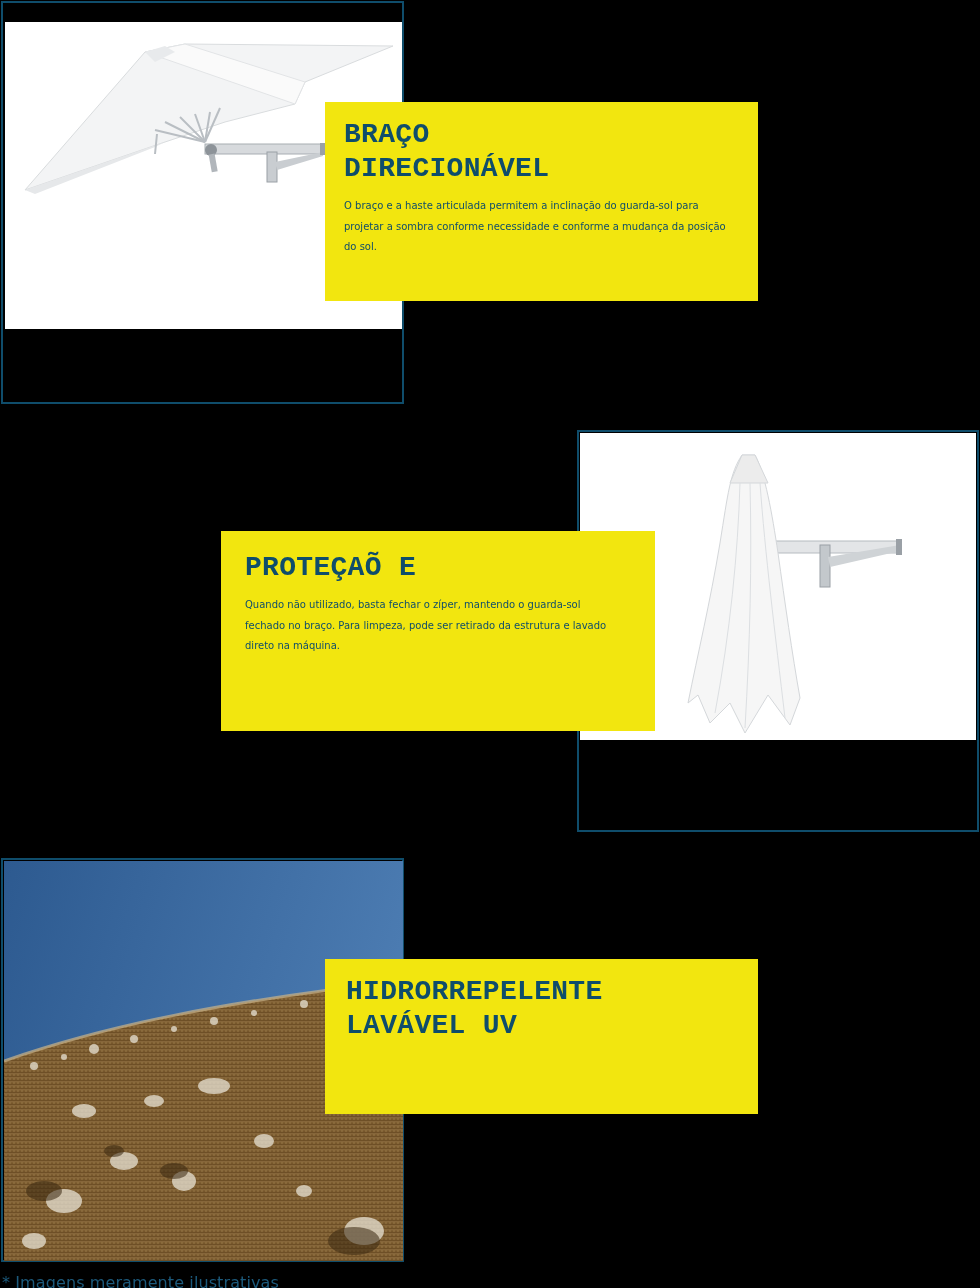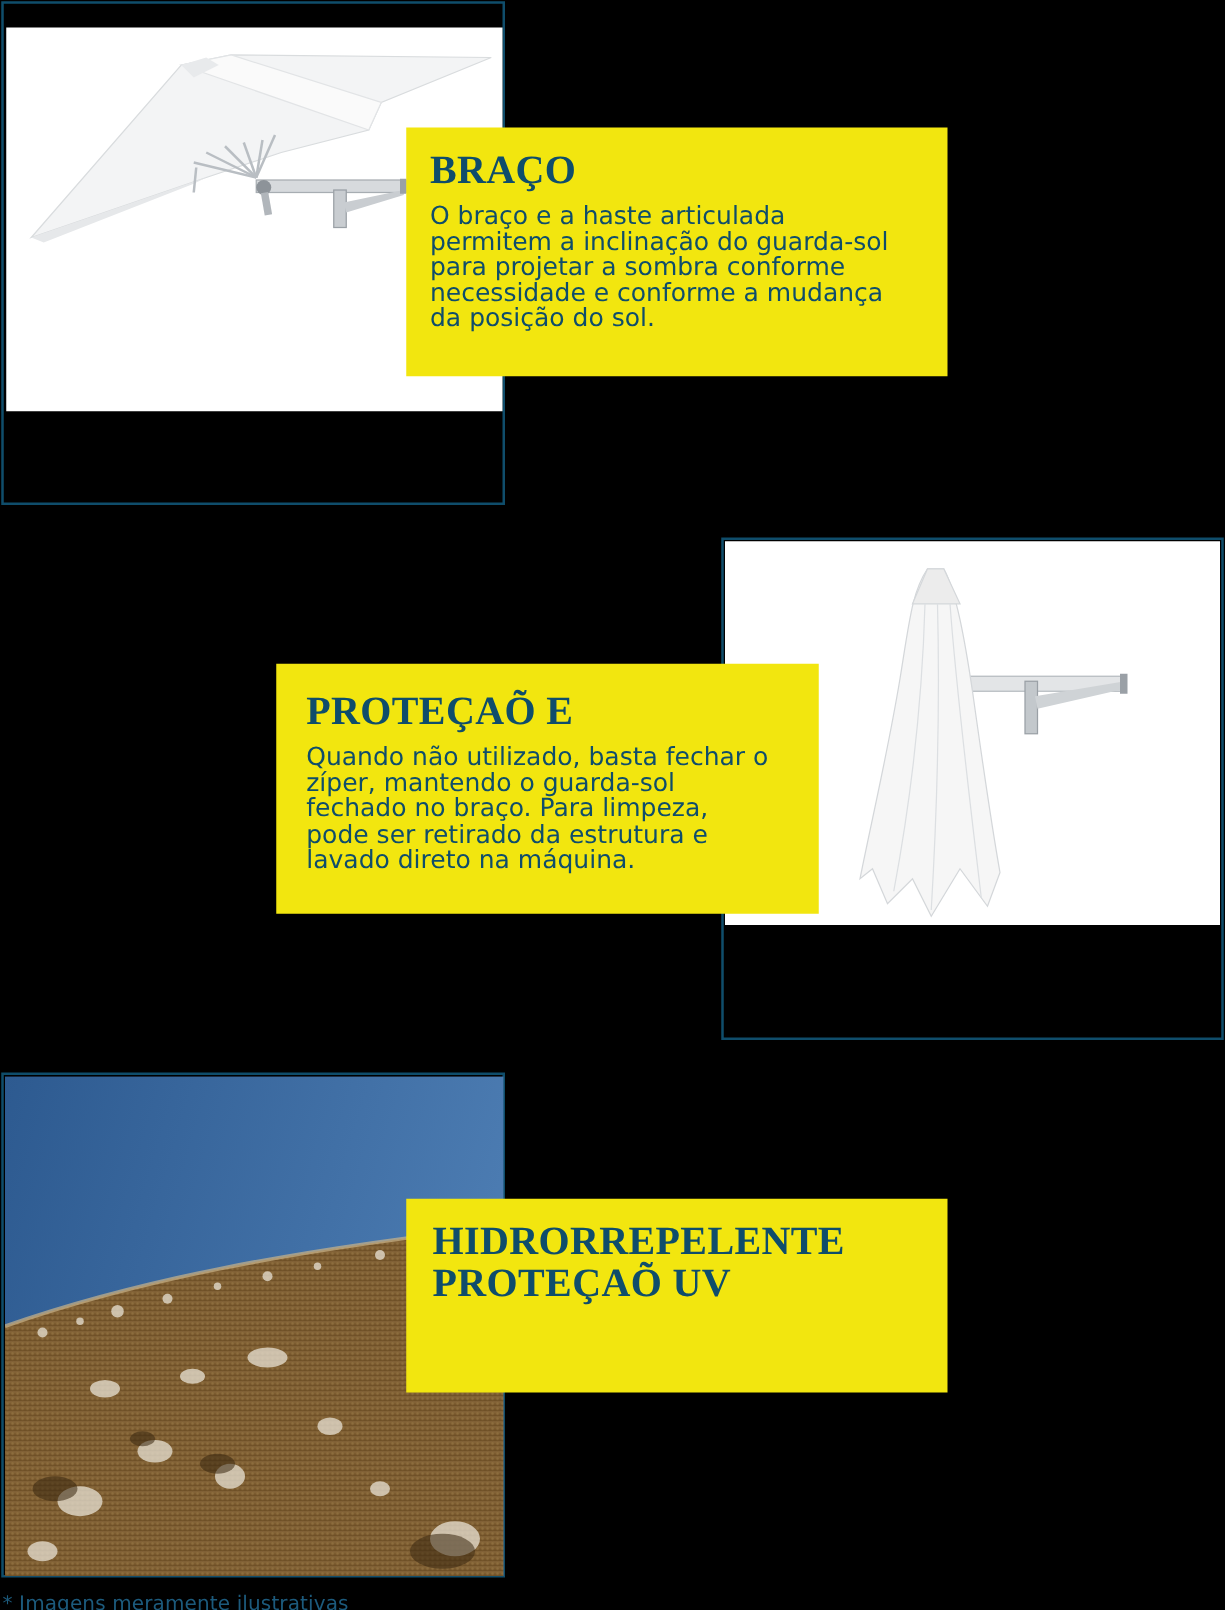--- a/index.html
+++ b/index.html
@@ -26,31 +26,31 @@
     }
     .white-photo { background: #ffffff; }
     .card {
       position: absolute;
       background: #f2e60f;
       box-sizing: border-box;
       color: #0f4d6b;
     }
     .card h2 {
       margin: 0;
-      font-family: Liberation Serif, serif;
+      font-family: Liberation Mono, monospace;
       font-weight: bold;
-      font-size: 32px;
+      font-size: 28px;
       line-height: 34px;
       letter-spacing: 0.3px;
       color: #0f4d6b;
     }
     .card p {
       margin: 0;
       font-family: "DejaVu Sans", sans-serif;
-      font-size: 20px;
+      font-size: 10px;
       line-height: 20.5px;
       color: #0f4d6b;
     }
     .footnote {
       position: absolute;
       left: 2px;
       top: 1273px;
       font-family: "DejaVu Sans", sans-serif;
       font-size: 16px;
       color: #1c5a7c;
@@ -86,20 +86,21 @@
       <circle cx="206" cy="128" r="6" fill="#8d9399"></circle>
       <rect x="205" y="132" width="6" height="18" fill="#b1b6bb" transform="rotate(-10 208 140)"></rect>
       <rect x="315" y="121" width="5" height="12" fill="#9aa0a6"></rect>
     </svg>
   </div>
 </div>
 
 <div class="card" style="left:325px; top:102px; width:433px; height:199px; padding:16px 18px 0 19px;">
   <h2>
     <span>BRAÇO</span><br>
+    <span>DIRECIONÁVEL</span>
   </h2>
   <p style="margin-top:10px; width:385px;">O braço e a haste articulada permitem a inclinação do guarda-sol para projetar a sombra conforme necessidade e conforme a mudança da posição do sol.</p>
 </div>
 
 <div class="frame" style="left:577px; top:430px; width:402px; height:402px;">
   <div class="photo white-photo" style="left:1px; top:1px; width:396px; height:307px;">
     <svg width="396" height="307" viewBox="0 0 396 307">
 
       <rect x="180" y="108" width="140" height="12" fill="#e3e5e7" stroke="#b6bbc0" stroke-width="1"></rect>
       <rect x="240" y="112" width="10" height="42" fill="#c3c8cc" stroke="#9aa0a6" stroke-width="1"></rect>
@@ -173,17 +174,17 @@
         <ellipse cx="350" cy="380" rx="26" ry="14"></ellipse>
           <ellipse cx="110" cy="290" rx="10" ry="6"></ellipse>
       </g>
     </svg>
   </div>
 </div>
 
 <div class="card" style="left:325px; top:959px; width:433px; height:155px; padding:16px 18px 0 21px;">
   <h2>
     <span>HIDRORREPELENTE</span><br>
-    <span>PROTEÇAÕ UV</span>
+    <span>LAVÁVEL UV</span>
   </h2>
 </div>
 
 <div class="footnote">* Imagens meramente ilustrativas</div>
 
 </body></html>

